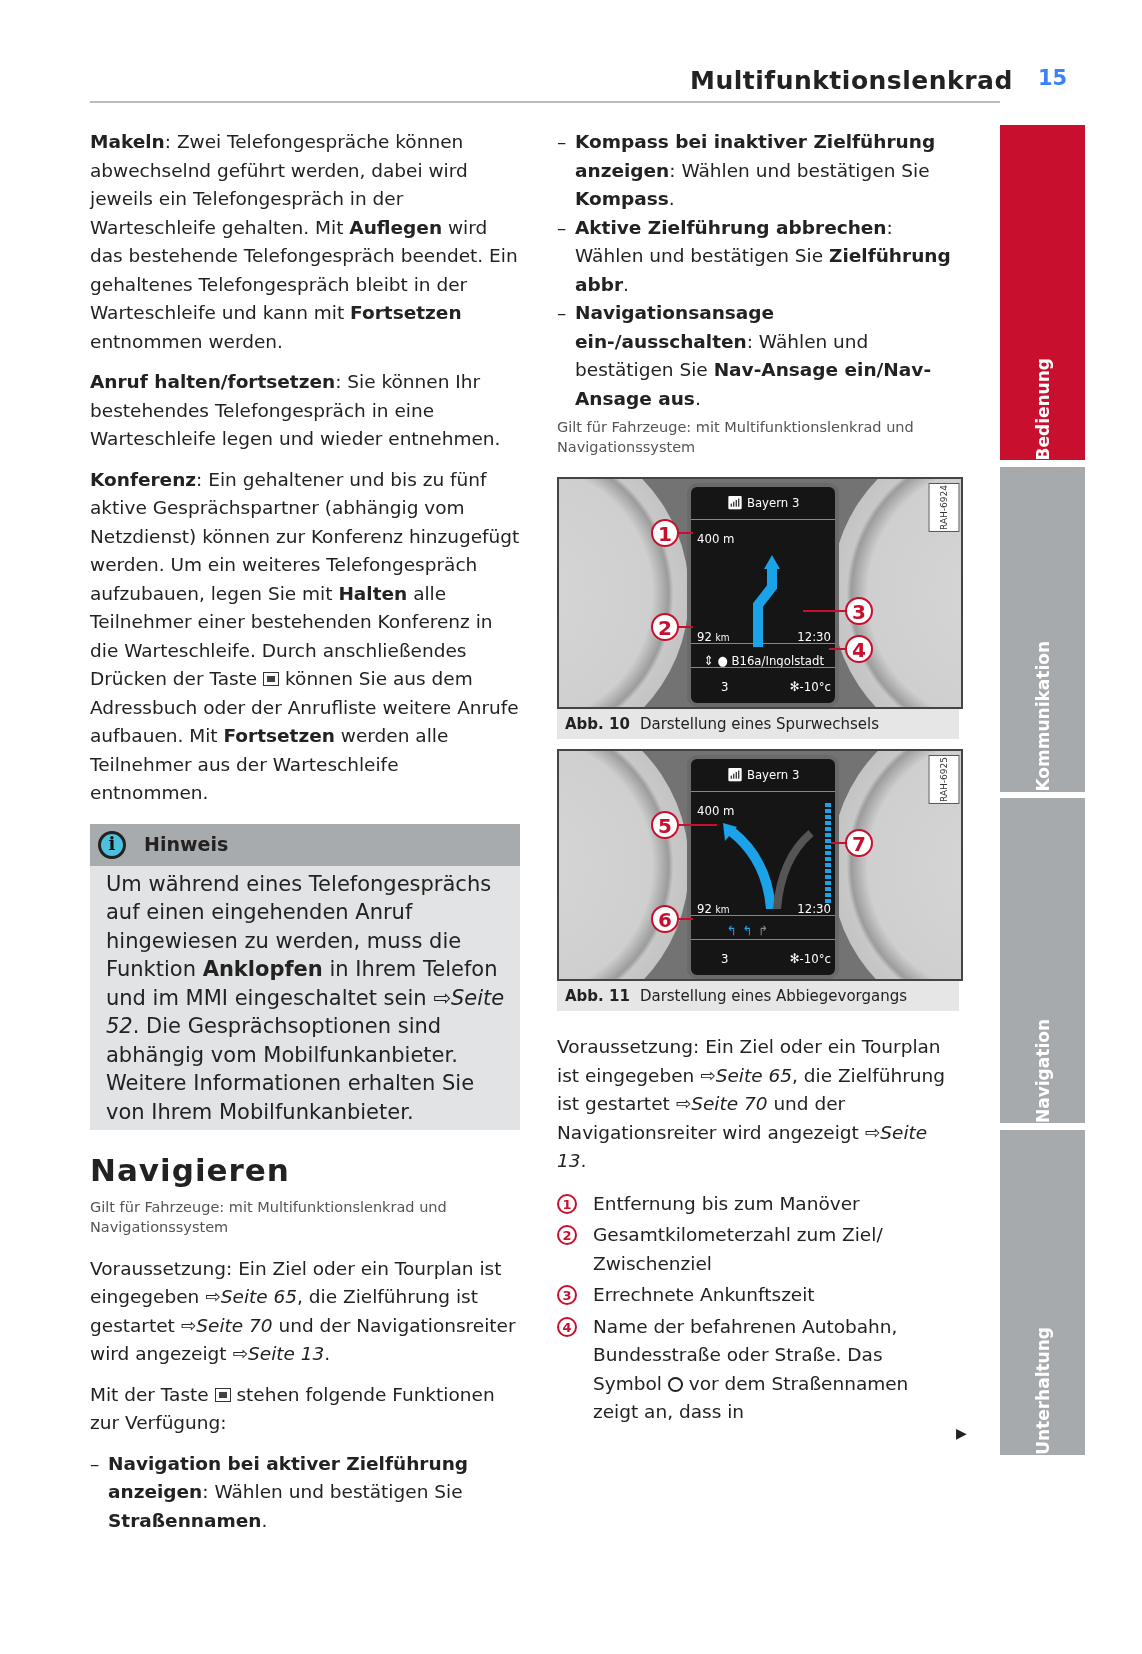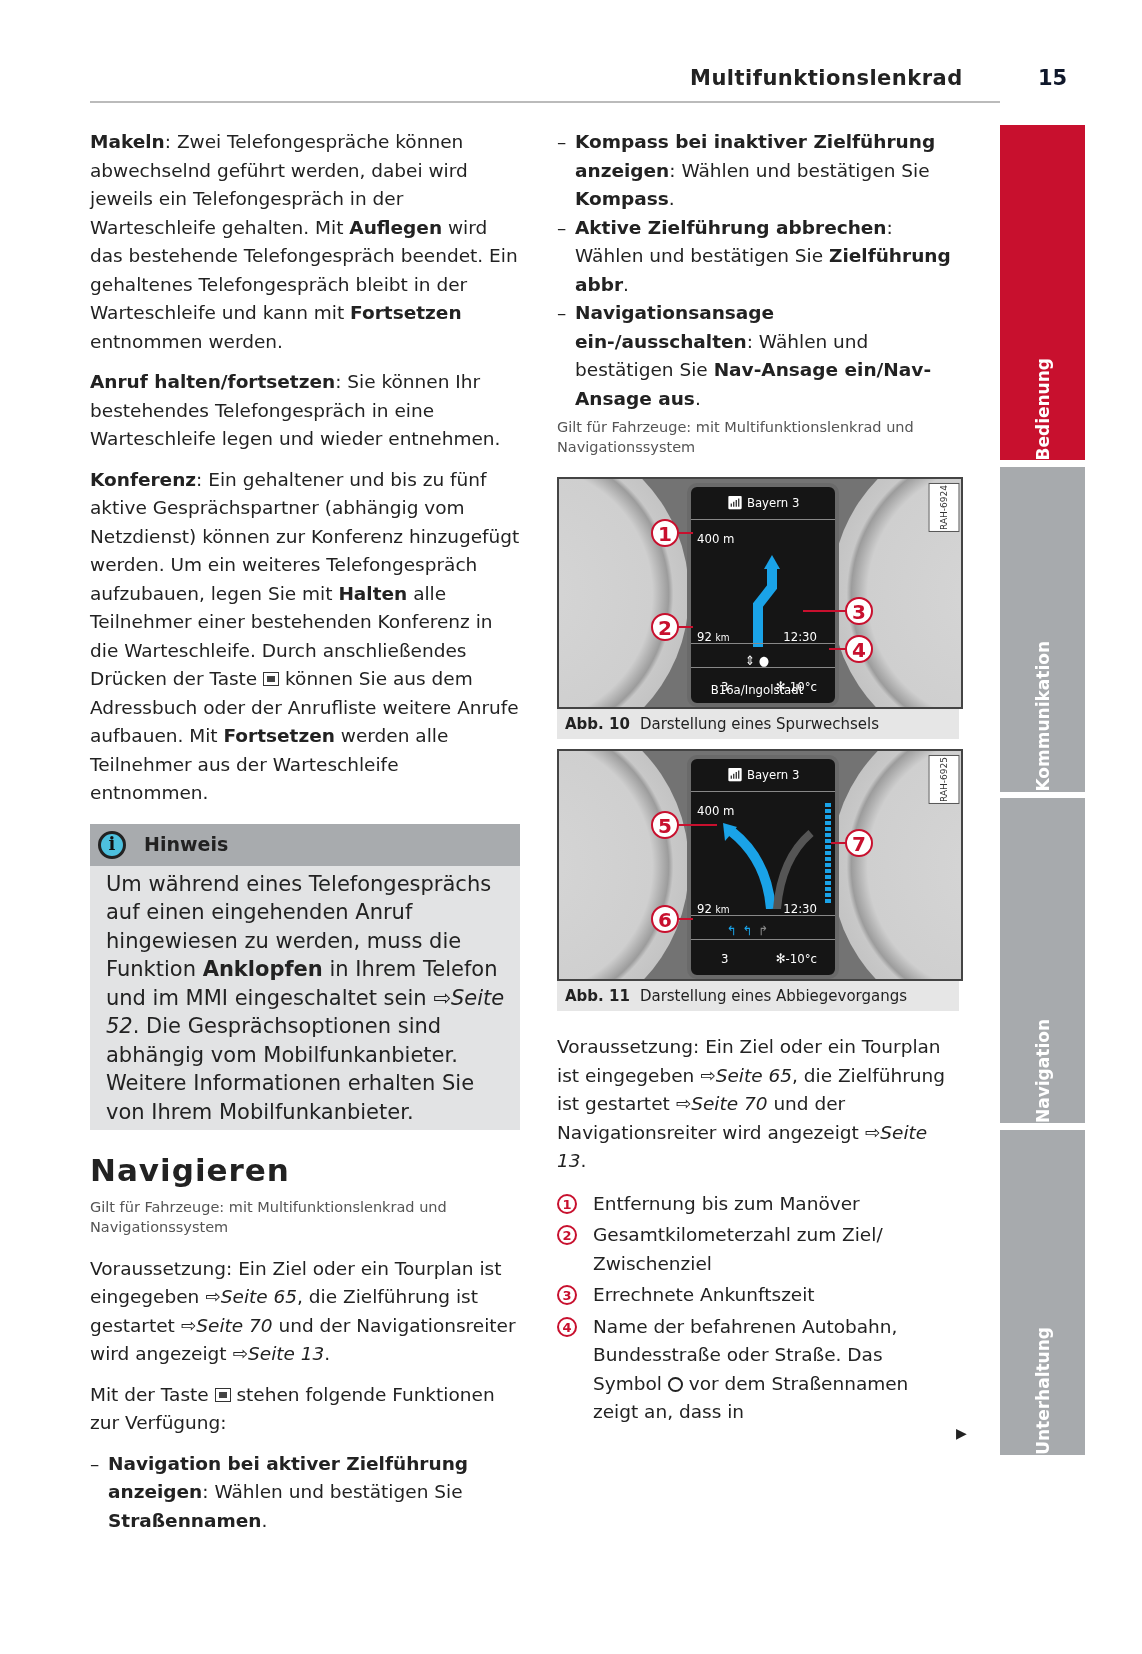--- a/index.html
+++ b/index.html
@@ -1,18 +1,18 @@
 <!DOCTYPE html>
 <html><head>
 <meta charset="utf-8">
 <style>
   html,body{margin:0;padding:0;background:#fff;}
   body{width:1142px;height:1654px;position:relative;overflow:hidden;font-family:"DejaVu Sans","Liberation Sans",sans-serif;color:#222;}
-  .hdr-title{position:absolute;left:690px;top:66px;font-size:21px;font-weight:bold;letter-spacing:0.5px;color:#222;}
-  .hdr-page{position:absolute;left:1038px;top:66px;font-size:21px;font-weight:bold;color:#0f172a;}
+  .hdr-title{position:absolute;left:690px;top:66px;font-size:25px;font-weight:bold;letter-spacing:0.5px;color:#222;}
+  .hdr-page{position:absolute;left:1038px;top:66px;font-size:21px;font-weight:bold;color:#3b82f6;}
   .hdr-rule{position:absolute;left:90px;top:101px;width:910px;height:2px;background:#bbb;}
   .col{position:absolute;font-size:18.5px;line-height:28.5px;}
   .col p{margin:0 0 12px 0;}
   .col b{font-weight:bold;}
   .col i{font-style:italic;}
   .left{left:90px;top:128px;width:430px;}
   .right{left:570px;top:128px;width:430px;}
   .bul{margin:0;padding:0;list-style:none;}
   .bul li{position:relative;padding-left:18px;margin-bottom:0;}
   .bul li::before{content:"\2013";position:absolute;left:0;}
@@ -22,21 +22,21 @@
   .note-body{padding:4px 14px 4px 16px;font-size:21px;line-height:28.5px;}
   .h1{font-size:31px;font-weight:bold;letter-spacing:1px;margin:26px 0 12px 0;}
   .redbar{background:#c8102e;color:#fff;font-weight:bold;font-size:20px;height:31px;line-height:31px;padding-left:8px;}
   .gilt{font-size:14.5px;line-height:20px;color:#555;margin:4px 0 18px 0;}
   .fig{position:relative;background:#737373;border:2px solid #444;height:228px;overflow:hidden;}
   .gauge{position:absolute;width:330px;height:330px;border-radius:50%;background:radial-gradient(circle at 50% 50%,#d6d6d6 0%,#cfcfcf 55%,#9c9c9c 62%,#c8c8c8 64%,#b0b0b0 100%);top:-50px;}
   .gauge.l{left:-200px;}
   .gauge.r{right:-200px;}
   .screen{position:absolute;left:128px;top:4px;width:144px;height:216px;background:#151515;border:4px solid #6a6a6a;border-radius:10px;color:#fff;font-family:"DejaVu Sans Condensed","DejaVu Sans",sans-serif;font-size:13px;}
   .scr-top{height:32px;line-height:32px;text-align:center;border-bottom:1px solid #888;}
-  .scr-row{position:absolute;left:6px;right:18px;}
+  .scr-row{position:absolute;left:6px;right:4px;}
   .scr-sep{position:absolute;left:0;right:0;height:1px;background:#888;}
   .callout{position:absolute;width:28px;height:28px;border-radius:50%;border:2px solid #c8102e;background:#fff;color:#c8102e;font-weight:bold;font-size:20px;line-height:26px;text-align:center;box-sizing:border-box;}
   .cline{position:absolute;height:2px;background:#c8102e;}
   .rah{position:absolute;right:2px;top:4px;writing-mode:vertical-rl;transform:rotate(180deg);font-size:9px;background:#fff;border:1px solid #555;padding:1px 0;color:#333;}
   .caption{background:#e6e6e6;font-size:15px;padding:4px 8px;height:22px;line-height:22px;}
   .caption b{margin-right:10px;}
   .legend{list-style:none;margin:14px 0 0 0;padding:0;}
   .legend li{position:relative;padding-left:36px;margin-bottom:3px;}
   .lnum{position:absolute;left:0;top:4px;width:20px;height:20px;border-radius:50%;border:2px solid #c8102e;color:#c8102e;font-size:13px;line-height:18px;text-align:center;box-sizing:border-box;font-weight:bold;}
   .tab{position:absolute;left:1000px;width:85px;display:flex;align-items:flex-end;justify-content:center;}

